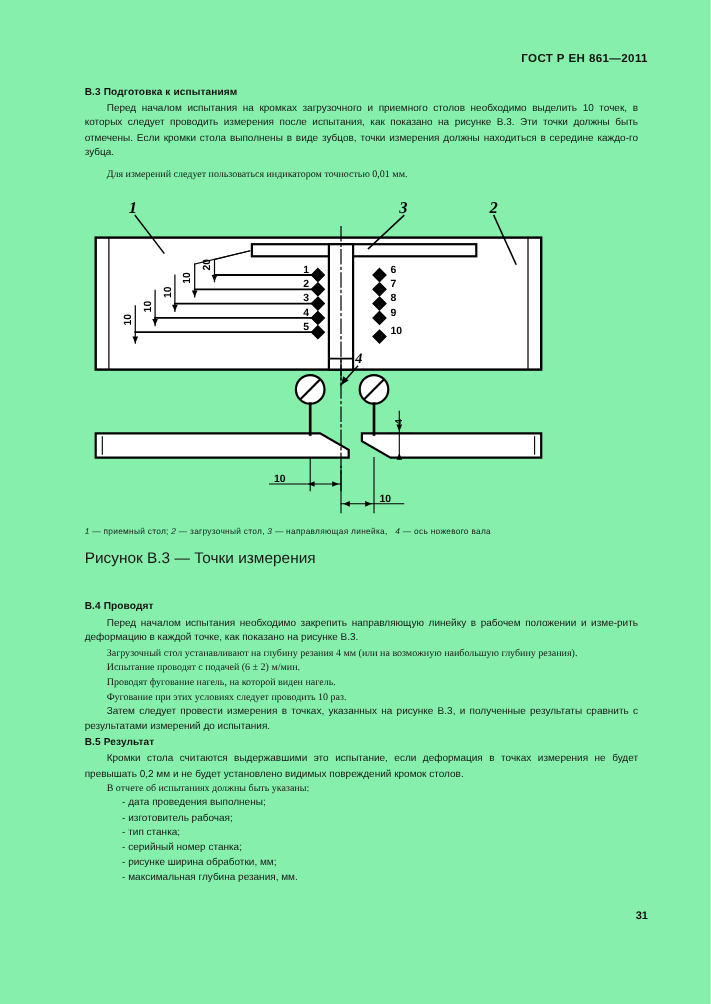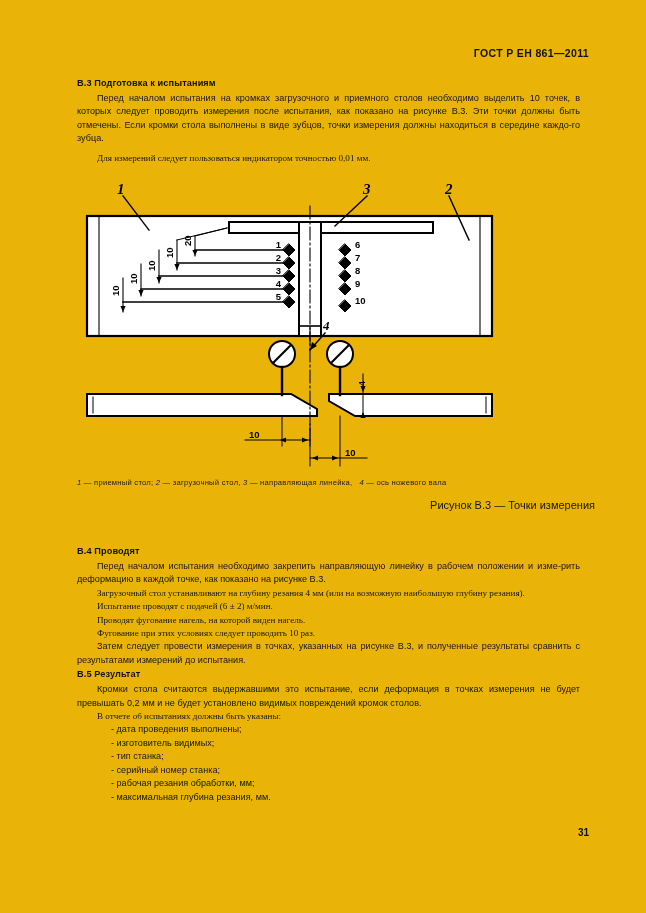--- a/index.html
+++ b/index.html
@@ -11,21 +11,21 @@
     width: 646px;
     height: 913px;
     position: relative;
     font-family: "Liberation Sans", sans-serif;
     color: #1a1a1a;
     overflow: hidden;
   }
   .page {
     position: absolute;
     inset: 0;
-    background: #eab308;
+    background: #86efac;
   }
 
   
   .doc-header {
     position: absolute;
     top: 47px;
     right: 57px;
     font-size: 10.5px;
     font-weight: bold;
     letter-spacing: 0.35px;
@@ -91,25 +91,25 @@
     top: 300px;
     width: 503px;
     text-align: left;
     font-size: 7.6px;
     letter-spacing: 0.25px;
     color: #1c1c1c;
   }
   .fig-legend i { font-style: italic; }
   .fig-caption {
     position: absolute;
-    left: 15px;
+    left: 0;
     top: 321px;
     width: 503px;
-    text-align: right;
-    font-size: 11px;
+    text-align: left;
+    font-size: 14px;
     color: #161616;
   }
 
   
   .page-num {
     position: absolute;
     right: 57px;
     bottom: 75px;
     font-size: 10px;
     font-weight: bold;
@@ -296,22 +296,22 @@
     <p class="flat">Проводят фугование нагель, на которой виден нагель.</p>
     <p class="flat">Фугование при этих условиях следует проводить 10 раз.</p>
     <p class="para">Затем следует провести измерения в точках, указанных на рисунке В.3, и полученные результаты сравнить с результатами измерений до испытания.</p>
 
     <h3 class="sec" style="margin-top:2px;">В.5 Результат</h3>
     <p class="para">Кромки стола считаются выдержавшими это испытание, если деформация в точках измерения не будет превышать 0,2 мм и не будет установлено видимых повреждений кромок столов.</p>
     <p class="flat">В отчете об испытаниях должны быть указаны:</p>
 
     <ul class="report-list">
       <li>- дата проведения выполнены;</li>
-      <li>- изготовитель видимых;</li>
+      <li>- изготовитель рабочая;</li>
       <li>- тип станка;</li>
       <li>- серийный номер станка;</li>
-      <li>- рабочая резания обработки, мм;</li>
+      <li>- рисунке ширина обработки, мм;</li>
       <li>- максимальная глубина резания, мм.</li>
     </ul>
   </div>
 
   <div class="page-num">31</div>
 </div>
 
 </body></html>

